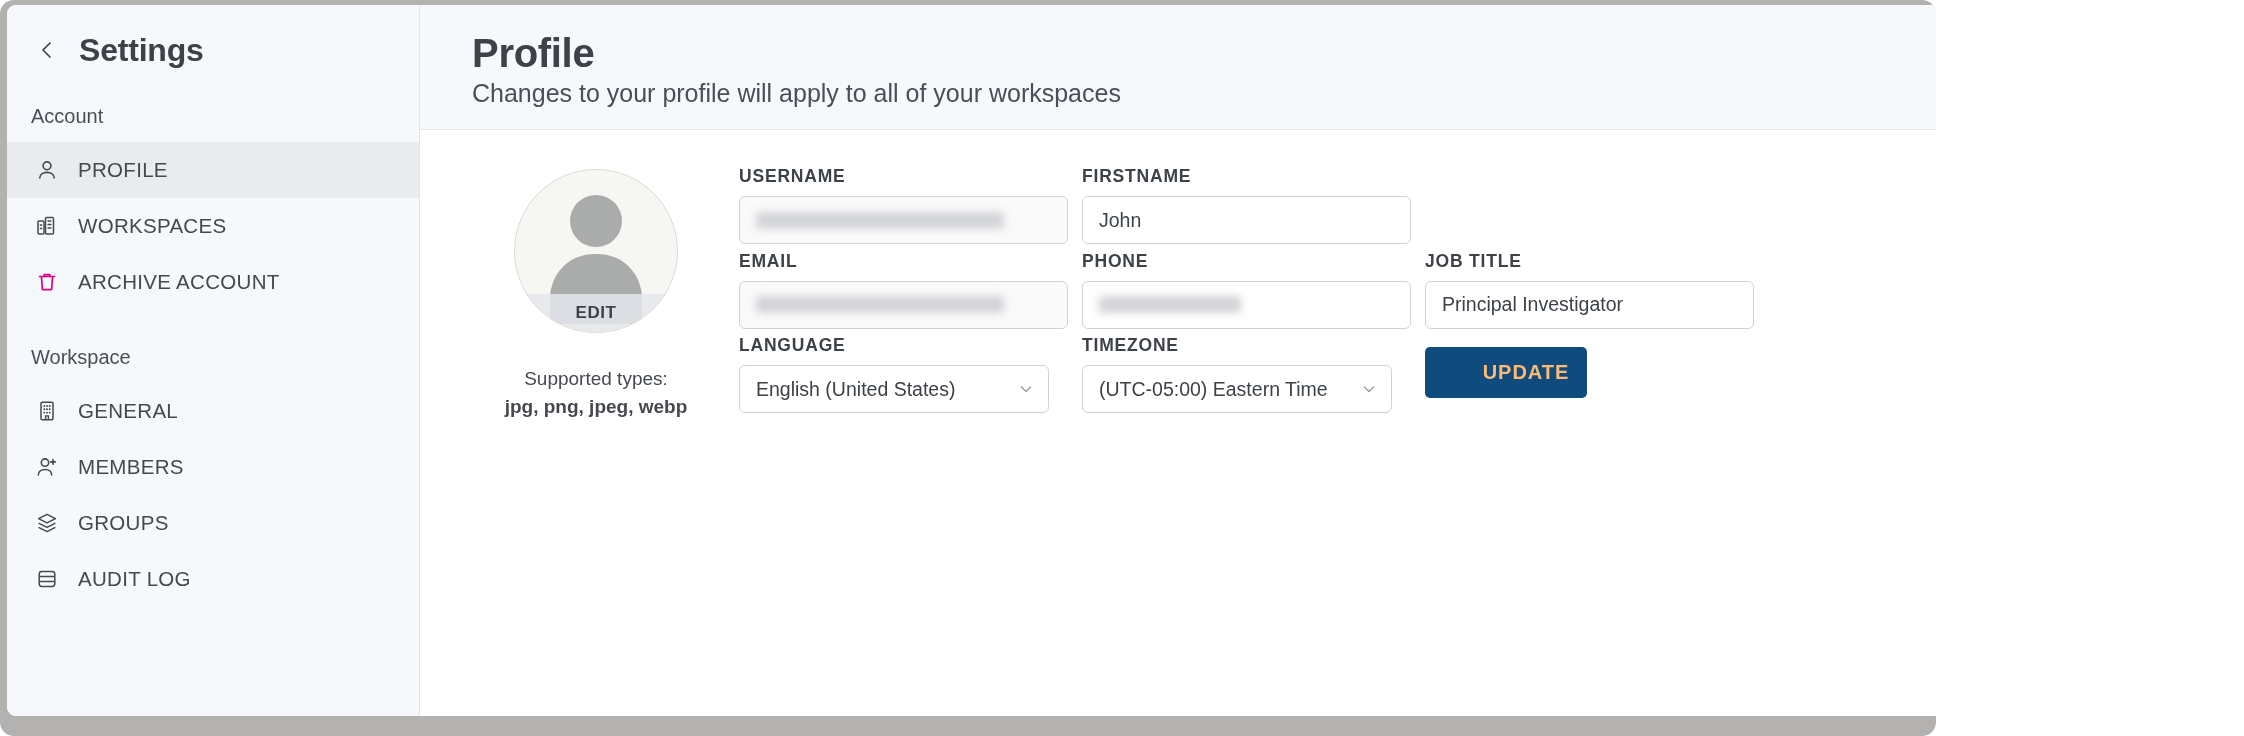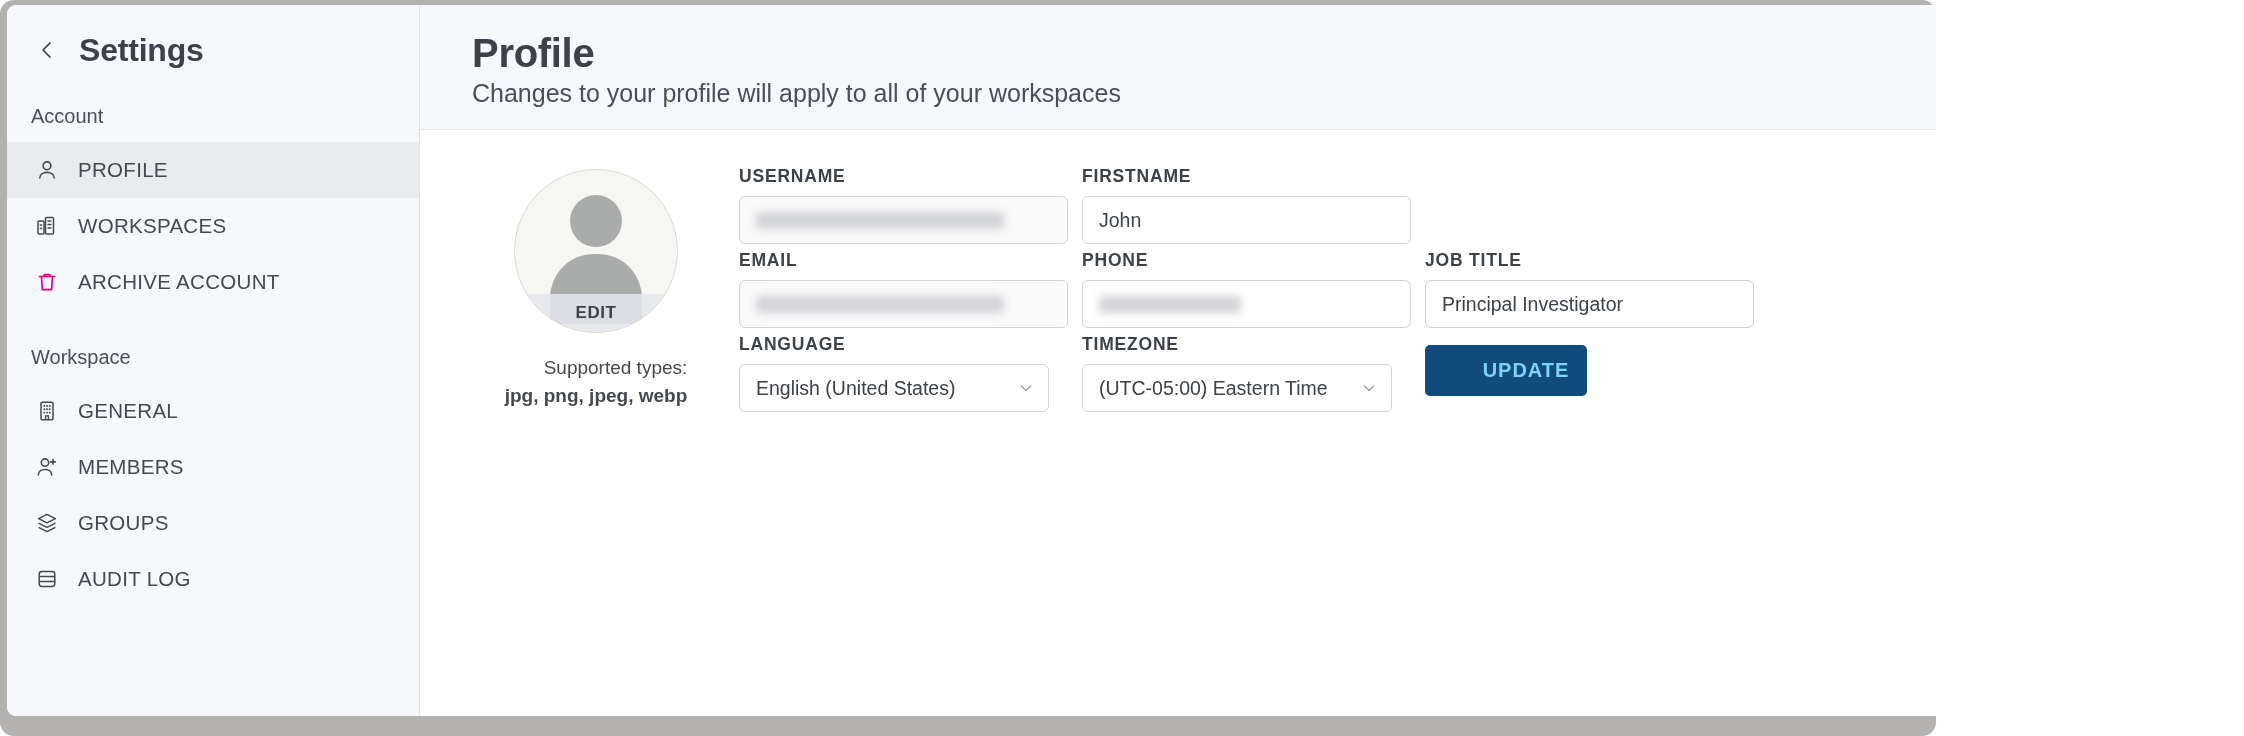--- a/index.html
+++ b/index.html
@@ -167,22 +167,22 @@
     background: rgba(228,230,236,0.86);
     color: #3d4148;
     font-size: 17px;
     font-weight: bold;
     letter-spacing: 0.6px;
     display: flex;
     align-items: center;
     justify-content: center;
   }
   #supported-types {
-    margin-top: 21px;
-    text-align: right;
+    margin-top: 32px;
+    text-align: center;
     font-size: 19px;
     color: #45494f;
     line-height: 1.45;
   }
   #supported-types .types-value { font-weight: bold; }
 
   
   #form-grid {
     flex: 1;
     display: grid;
@@ -246,21 +246,21 @@
   #language-field .field-select { width: 310px; }
   #timezone-field .field-select { width: 310px; }
 
   #update-cell {
     display: flex;
     align-items: flex-end;
     padding-bottom: 22px;
   }
   #update-button {
     background: #0f4c7d;
-    color: #7dd3fc;
+    color: #fdba74;
     font-size: 20px;
     font-weight: bold;
     letter-spacing: 1px;
     border: none;
     border-radius: 5px;
     height: 51px;
     width: 162px;
     cursor: pointer;
     font-family: "Liberation Sans", sans-serif;
     padding-left: 40px;

